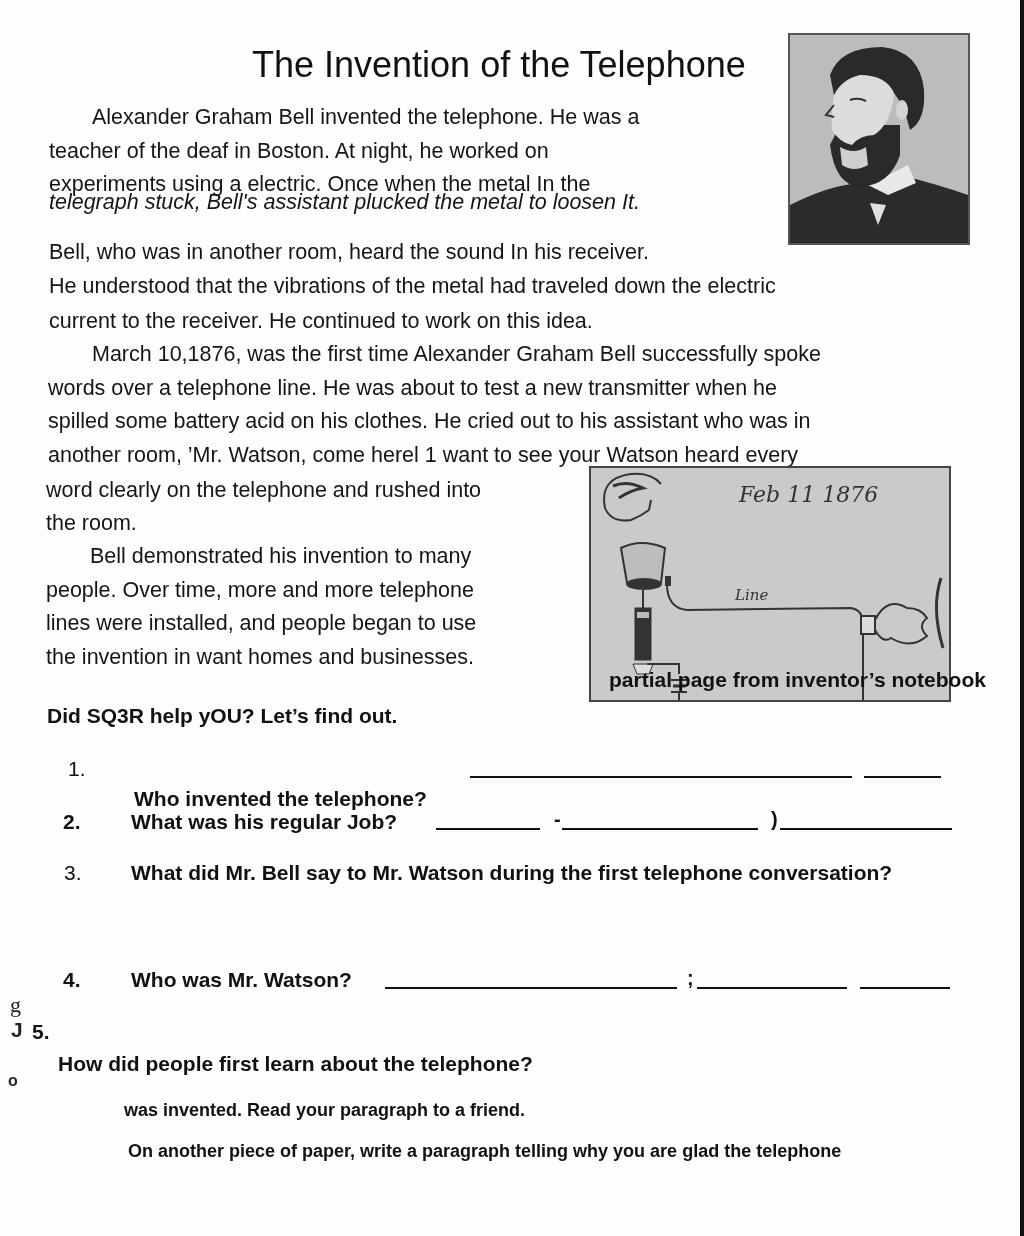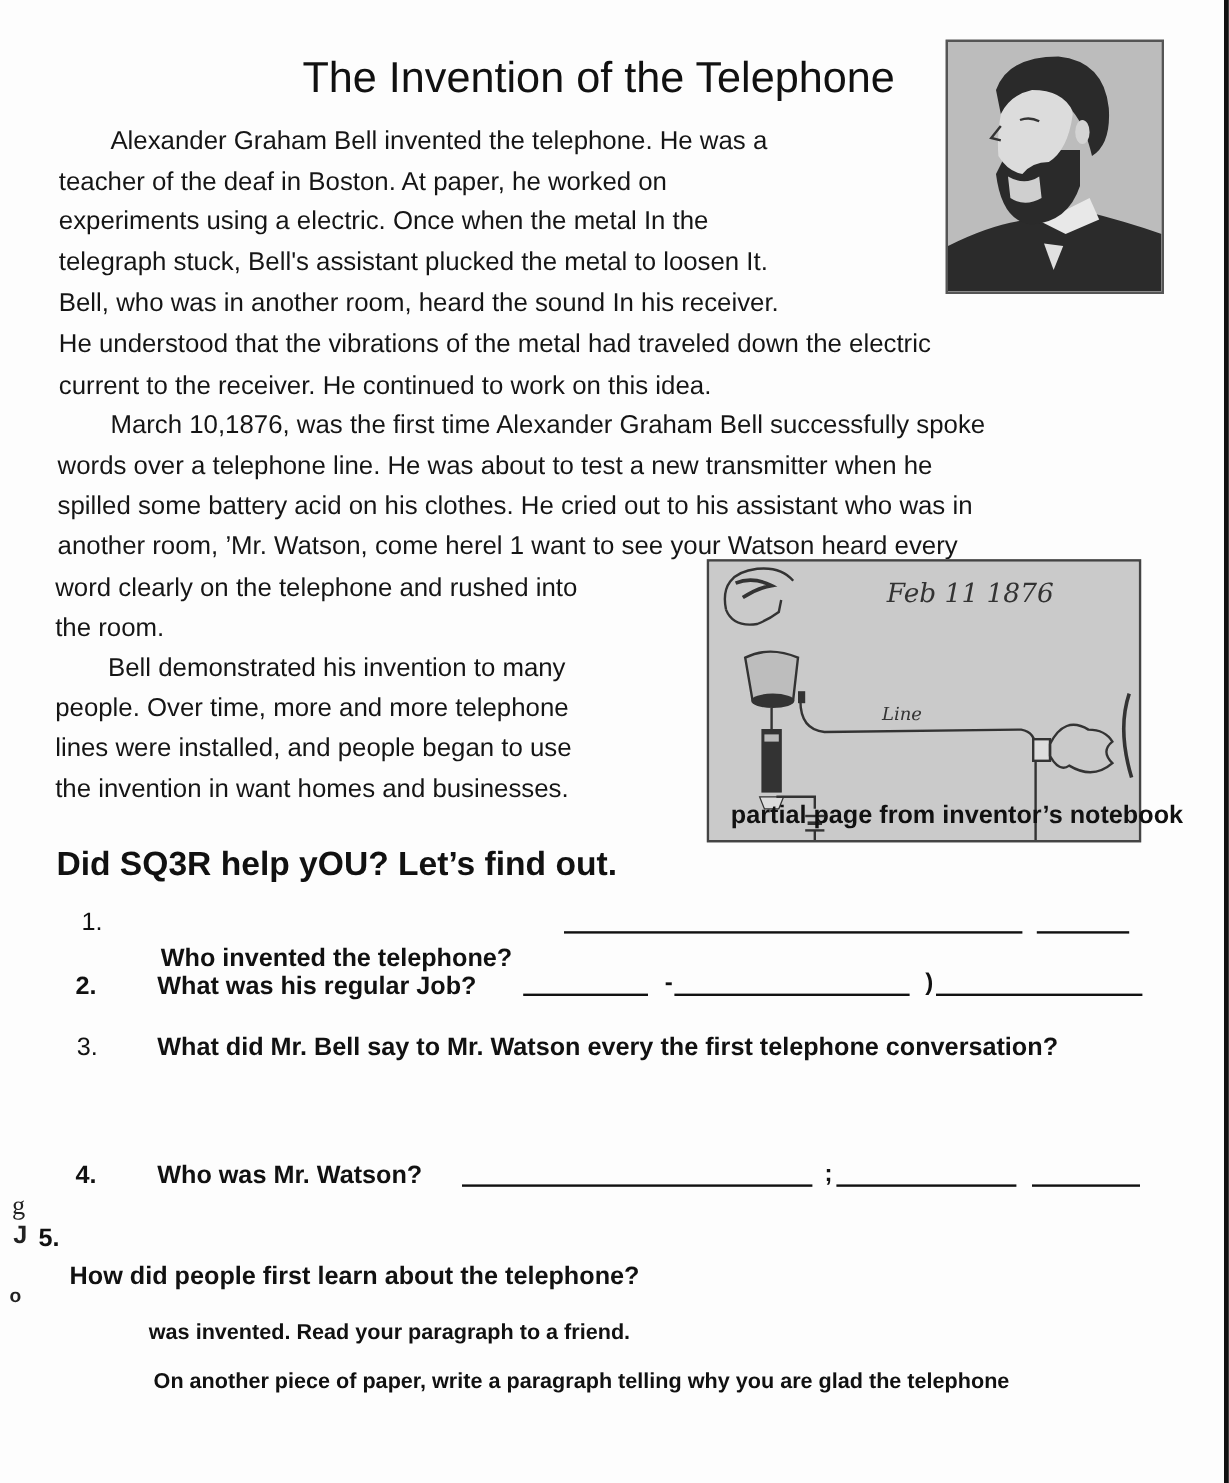--- a/index.html
+++ b/index.html
@@ -18,42 +18,42 @@
       border: 2px solid #555; background: #bdbdbd; overflow: hidden;
     }
     .notebook {
       position: absolute; left: 589px; top: 466px; width: 358px; height: 232px;
       border: 2px solid #444; background: #c8c8c8; overflow: hidden;
     }
     .caption {
       position: absolute; left: 609px; top: 668px; font-size: 21px; font-weight: bold; white-space: nowrap;
     }
     .heading {
-      position: absolute; left: 47px; top: 704px; font-size: 28px; font-weight: bold; white-space: nowrap;
+      position: absolute; left: 47px; top: 704px; font-size: 21px; font-weight: bold; white-space: nowrap;
     }
     .q { position: absolute; font-size: 21px; font-weight: bold; white-space: nowrap; }
     .qnum { position: absolute; font-size: 21px; white-space: nowrap; }
     .qnum.bold { font-weight: bold; }
     .blank { position: absolute; height: 0; border-bottom: 2px solid #111; }
     .punct { position: absolute; font-size: 20px; font-weight: bold; }
     .stray { position: absolute; font-family: "Liberation Serif", serif; font-size: 22px; color: #222; }
     .footer { position: absolute; left: 124px; font-size: 18px; font-weight: bold; white-space: nowrap; }
   </style>
 </head>
 <body>
 
 <div class="right-edge"></div>
 
 <h1 class="title">The Invention of the Telephone</h1>
 
 <div>
   <div class="line" style="left:92px;top:105px;">Alexander Graham Bell invented the telephone. He was a</div>
-  <div class="line" style="left:49px;top:139px;">teacher of the deaf in Boston. At paper, he worked on</div>
+  <div class="line" style="left:49px;top:139px;">teacher of the deaf in Boston. At night, he worked on</div>
   <div class="line" style="left:49px;top:172px;">experiments using a electric. Once when the metal In the</div>
-  <div class="line" style="left:49px;top:206px;">telegraph stuck, Bell's assistant plucked the metal to loosen It.</div>
+  <div class="line" style="left:49px;top:190px;font-style:italic;">telegraph stuck, Bell's assistant plucked the metal to loosen It.</div>
   <div class="line" style="left:49px;top:240px;">Bell, who was in another room, heard the sound In his receiver.</div>
   <div class="line" style="left:49px;top:274px;">He understood that the vibrations of the metal had traveled down the electric</div>
   <div class="line" style="left:49px;top:309px;">current to the receiver. He continued to work on this idea.</div>
   <div class="line" style="left:92px;top:342px;">March 10,1876, was the first time Alexander Graham Bell successfully spoke</div>
   <div class="line" style="left:48px;top:376px;">words over a telephone line. He was about to test a new transmitter when he</div>
   <div class="line" style="left:48px;top:409px;">spilled some battery acid on his clothes. He cried out to his assistant who was in</div>
   <div class="line" style="left:48px;top:443px;">another room, ’Mr. Watson, come herel 1 want to see your Watson heard every</div>
   <div class="line" style="left:46px;top:478px;">word clearly on the telephone and rushed into</div>
   <div class="line" style="left:46px;top:511px;">the room.</div>
   <div class="line" style="left:90px;top:544px;">Bell demonstrated his invention to many</div>
@@ -135,21 +135,21 @@
   <span class="q" style="left:131px;top:810px;">What was his regular Job?</span>
   <div class="blank" style="left:436px;top:828px;width:104px;"></div>
   <span class="punct" style="left:554px;top:808px;">-</span>
   <div class="blank" style="left:562px;top:828px;width:196px;"></div>
   <span class="punct" style="left:771px;top:808px;">)</span>
   <div class="blank" style="left:780px;top:828px;width:172px;"></div>
 </div>
 
 <div>
   <span class="qnum" style="left:64px;top:861px;">3.</span>
-  <span class="q" style="left:131px;top:861px;">What did Mr. Bell say to Mr. Watson every the first telephone conversation?</span>
+  <span class="q" style="left:131px;top:861px;">What did Mr. Bell say to Mr. Watson during the first telephone conversation?</span>
 </div>
 
 <div>
   <span class="qnum bold" style="left:63px;top:968px;">4.</span>
   <span class="q" style="left:131px;top:968px;">Who was Mr. Watson?</span>
   <div class="blank" style="left:385px;top:987px;width:292px;"></div>
   <span class="punct" style="left:687px;top:967px;">;</span>
   <div class="blank" style="left:697px;top:987px;width:150px;"></div>
   <div class="blank" style="left:860px;top:987px;width:90px;"></div>
 </div>

